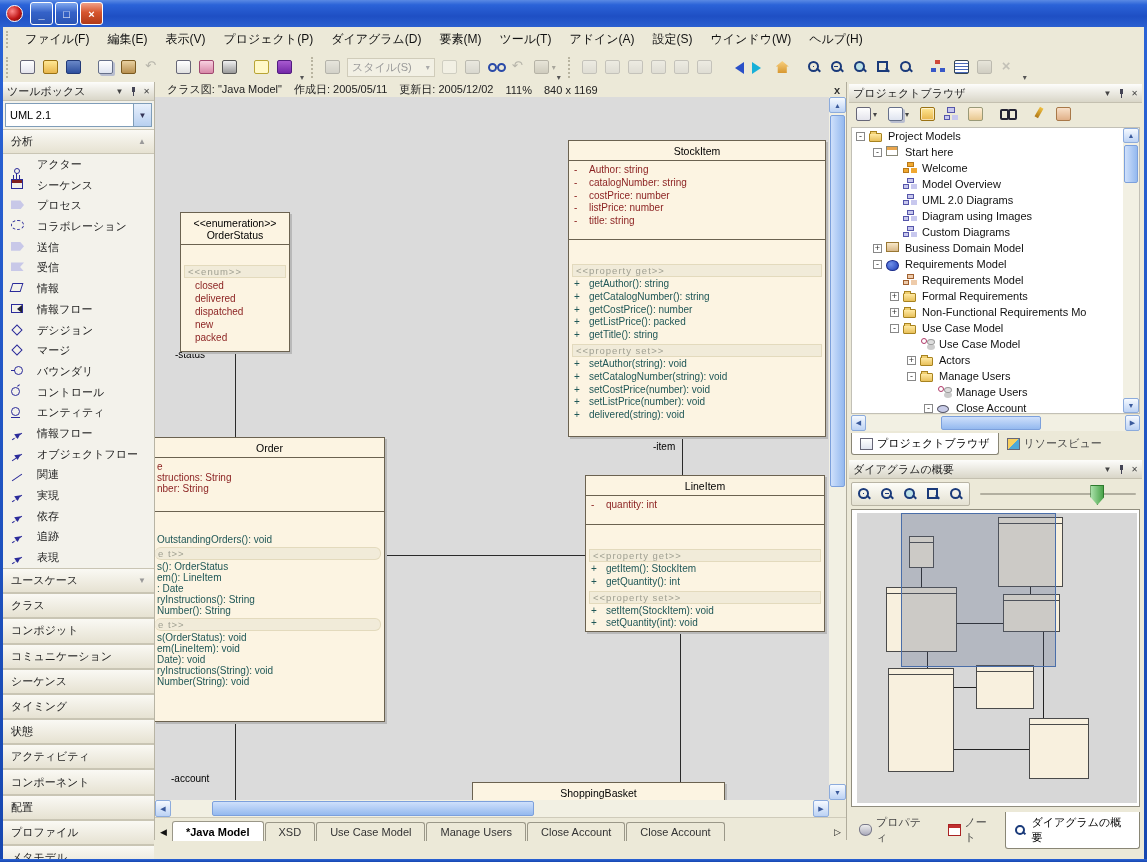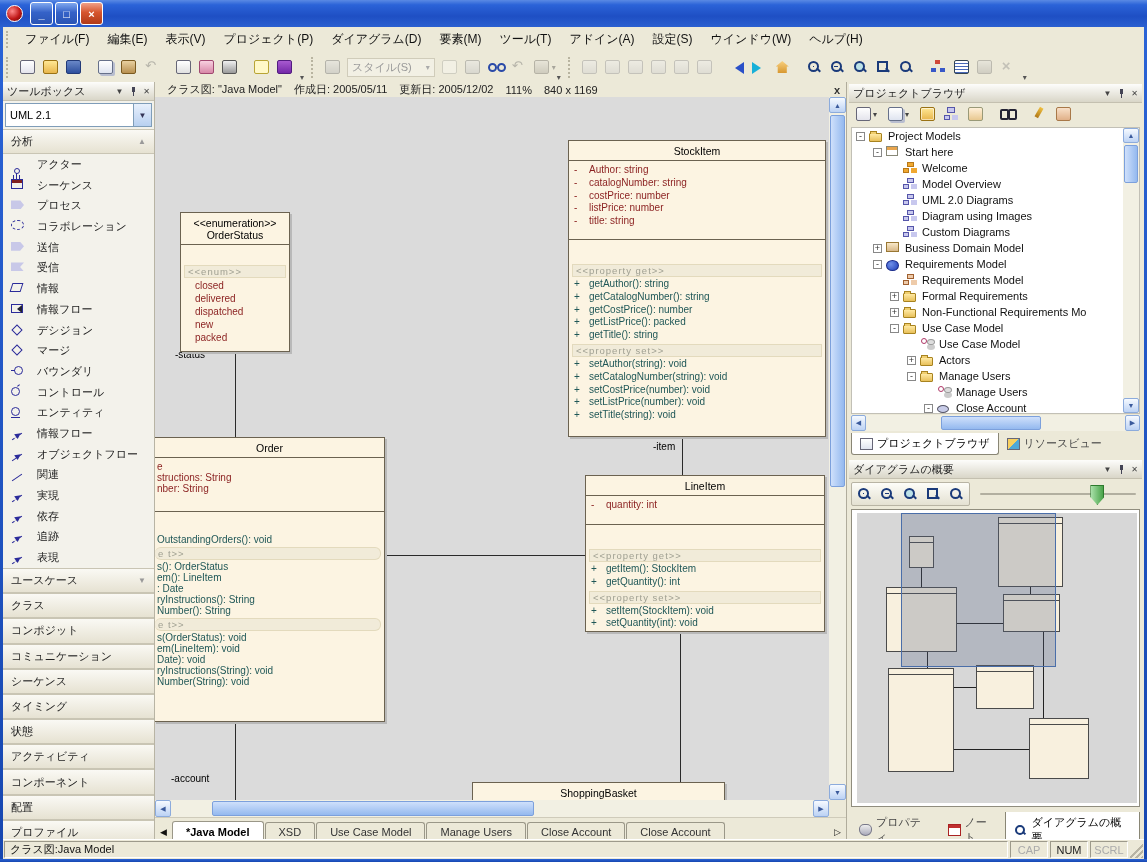--- a/index.html
+++ b/index.html
@@ -645,21 +645,21 @@
             <div class="mrow">
               <span class="vis">+</span>
               <span class="mtx">setCostPrice(number): void</span>
             </div>
             <div class="mrow">
               <span class="vis">+</span>
               <span class="mtx">setListPrice(number): void</span>
             </div>
             <div class="mrow">
               <span class="vis">+</span>
-              <span class="mtx">setTitle(string): void</span>
+              <span class="mtx">delivered(string): void</span>
             </div>
           </div>
       </div>
     </div>
 
     <div class="uml flush" style="left:-1px;top:340px;width:231px;height:285px">
       <div class="ttl">Order</div>
       <div class="cmp attrs" style="height:54px">
 
       <div class="mrow">
@@ -1015,24 +1015,17 @@
           <span class="icon pti notes-tab-icon"></span>
           <span>ノート</span>
         </div>
         <div class="ptab active">
           <span class="icon pti overview-tab-icon"></span>
           <span>ダイアグラムの概要</span>
         </div>
       </div>
   </div>
 
-  <div id="statusbar">
-    <div id="st-left" class="scell">クラス図:Java Model</div>
-    <div class="scell kstate">CAP</div>
-    <div class="scell kstate on">NUM</div>
-    <div class="scell kstate">SCRL</div>
-    <div class="scell" id="grip-corner"></div>
-  </div>
 
   <div class="edge" id="edgeL"></div>
   <div class="edge" id="edgeR"></div>
   <div class="edge" id="edgeB"></div>
 </div>
 
 </body></html>

